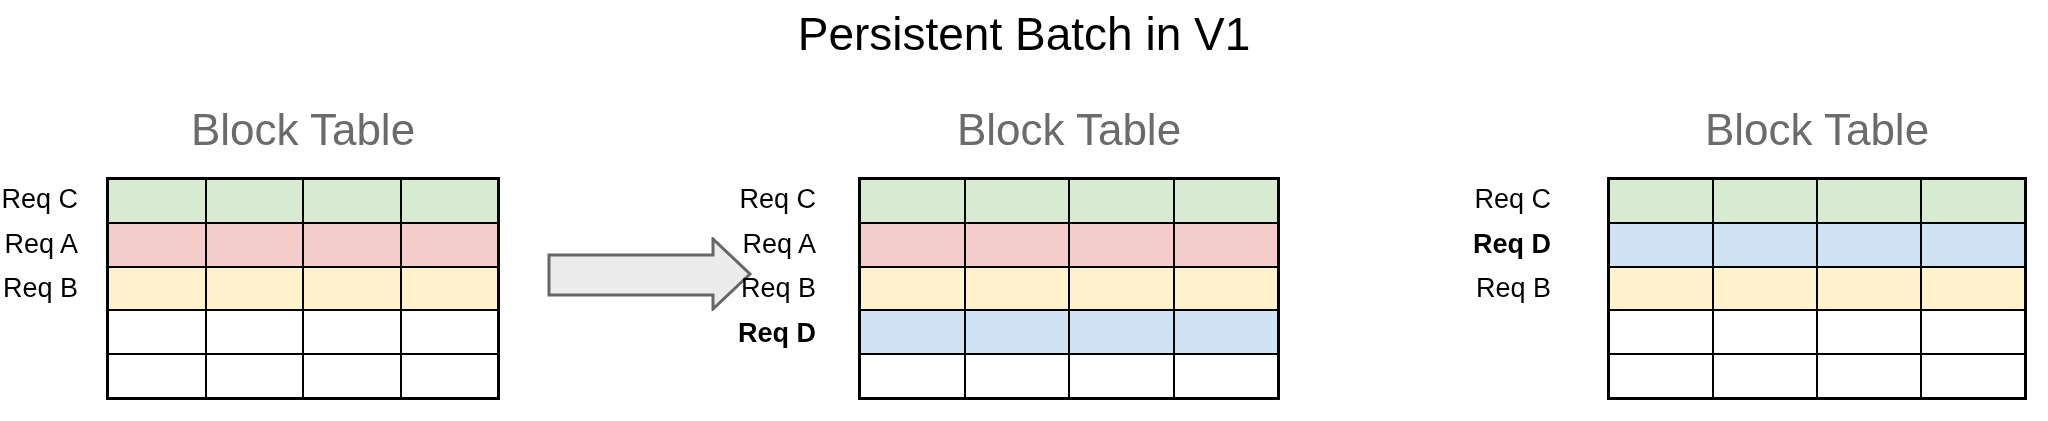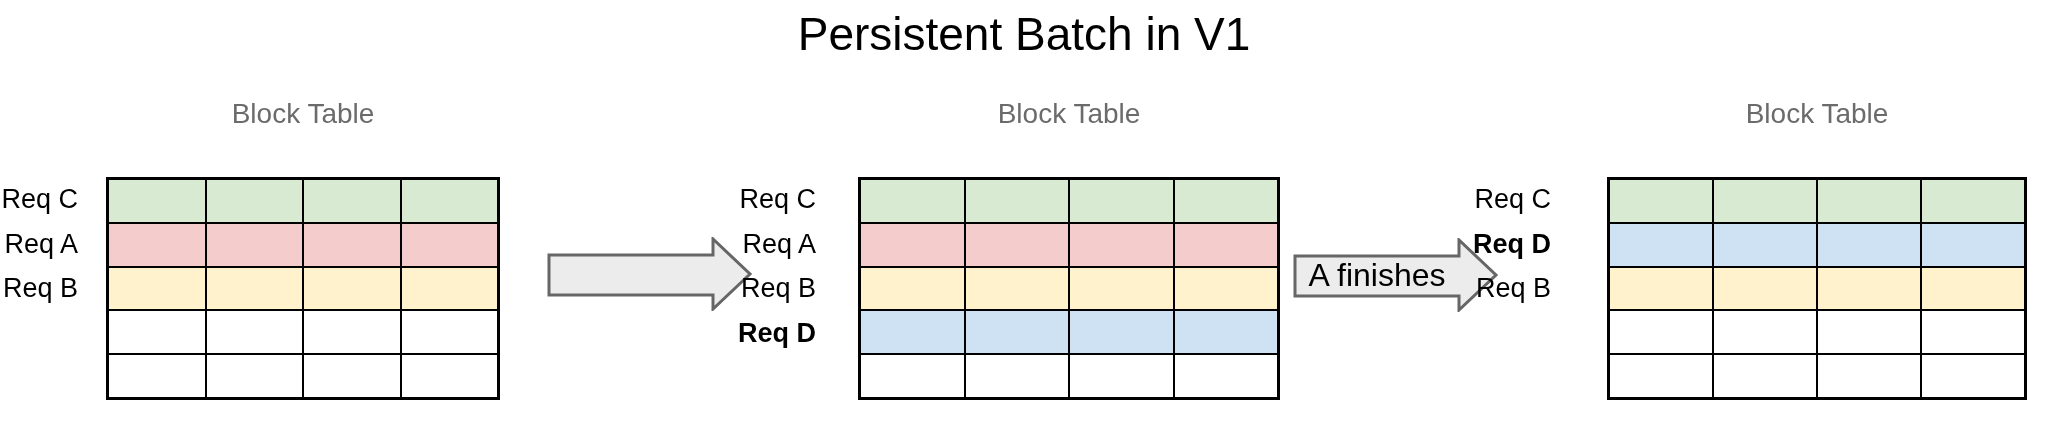--- a/index.html
+++ b/index.html
@@ -15,23 +15,23 @@
     position: absolute;
     top: 10px; left: 0; width: 100%;
     text-align: center;
     font-size: 46px;
     line-height: 48px;
     color: #000000;
     white-space: nowrap;
   }
   .panel-title {
     position: absolute;
-    top: 90px;
+    top: 106px;
     text-align: center;
-    font-size: 28px;
+    font-size: 44px;
     line-height: 48px;
     color: var(--table-title-gray, #6b6b6b);
     white-space: nowrap;
   }
   .btable {
     position: absolute;
     top: 177px;
     height: 223px;
     box-sizing: border-box;
     border: 3px solid var(--grid-border, #000000);
@@ -159,26 +159,20 @@
         </div>
       <div class="trow" style="background: rgb(255, 255, 255);">
           <div class="cell"></div>
           <div class="cell"></div>
           <div class="cell"></div>
           <div class="cell"></div>
         </div>
     </div>
   </div>
 
-  <div class="arrow-wrap" style="left:1293px;top:238px">
-    <svg width="206" height="74" viewBox="0 0 206 74">
-      <polygon points="2,18 166,18 166,2 203,37 166,72 166,58 2,58"></polygon>
-    </svg>
-    <div class="arrow-label">A finishes</div>
-  </div>
 
   <div>
     <div class="panel-title" style="left:1607px;width:420px">Block Table</div>
     <div class="rlabel" style="left:1311px;top:177px">Req C</div>
     <div class="rlabel" style="left: 1311px; top: 222px; font-weight: 700;">Req D</div>
     <div class="rlabel" style="left:1311px;top:266px">Req B</div>
     <div class="btable" style="left:1607px;width:420px">
       <div class="trow" style="background: rgb(217, 234, 211);">
           <div class="cell"></div>
           <div class="cell"></div>

